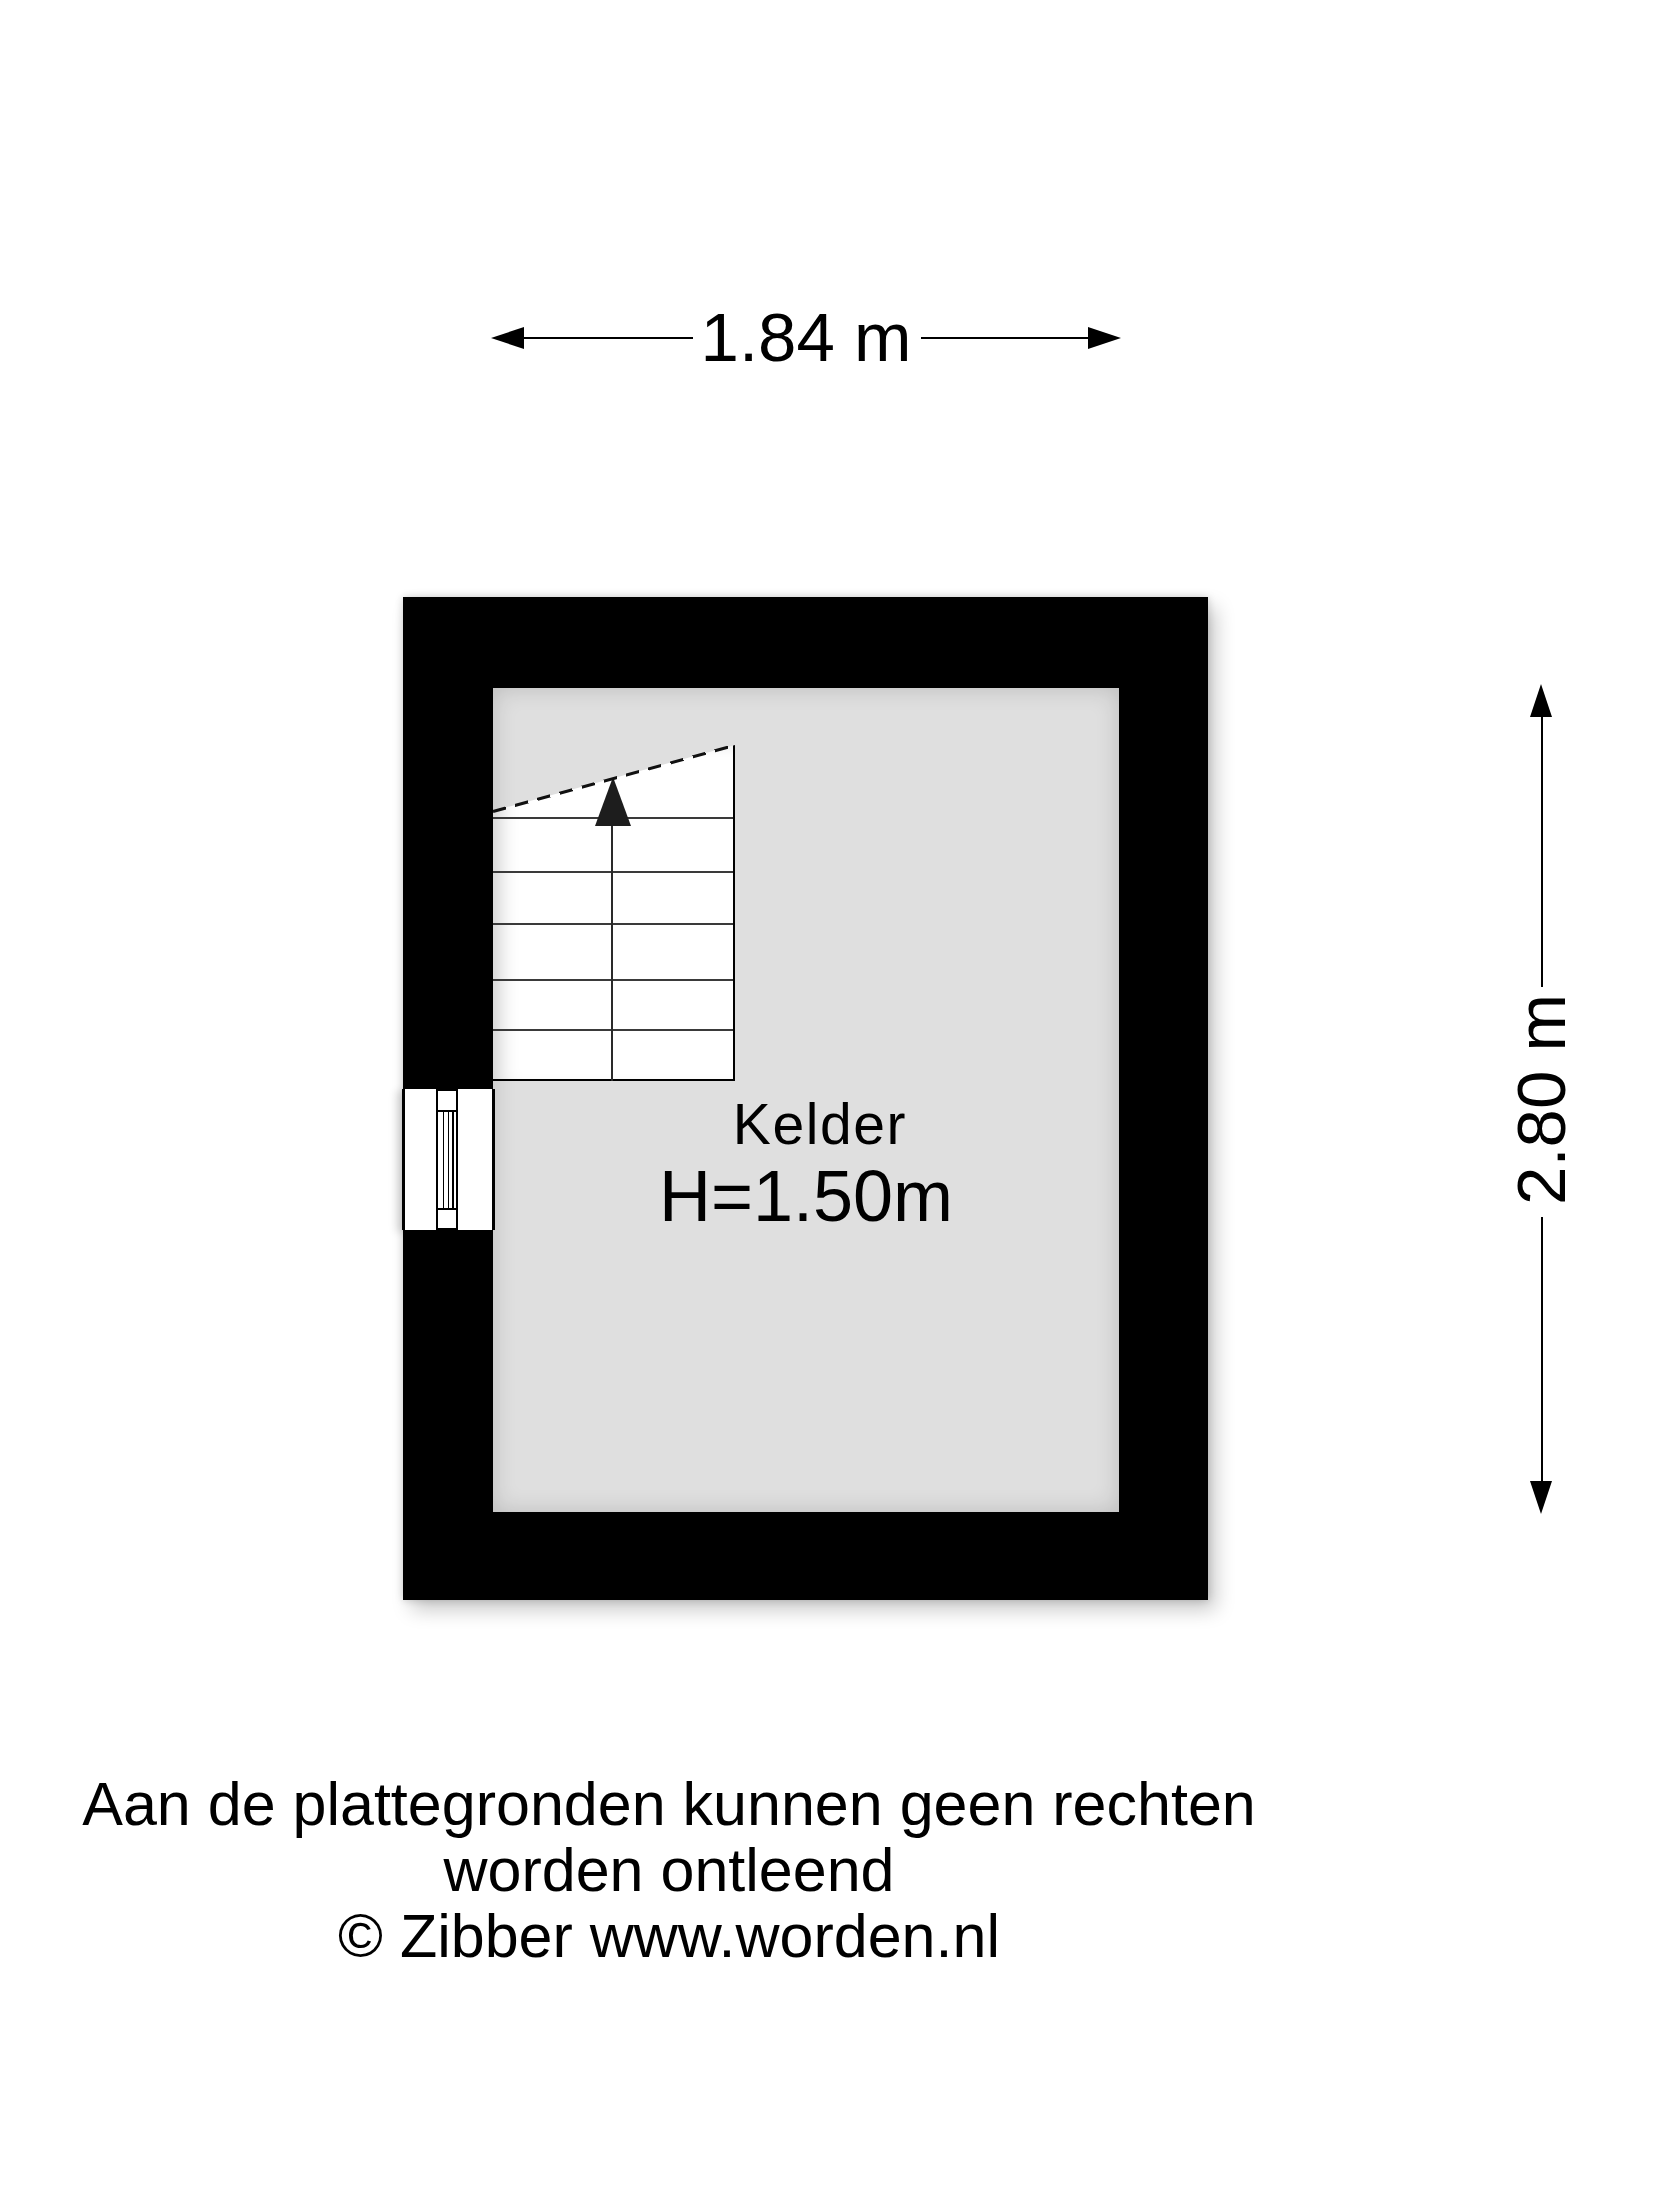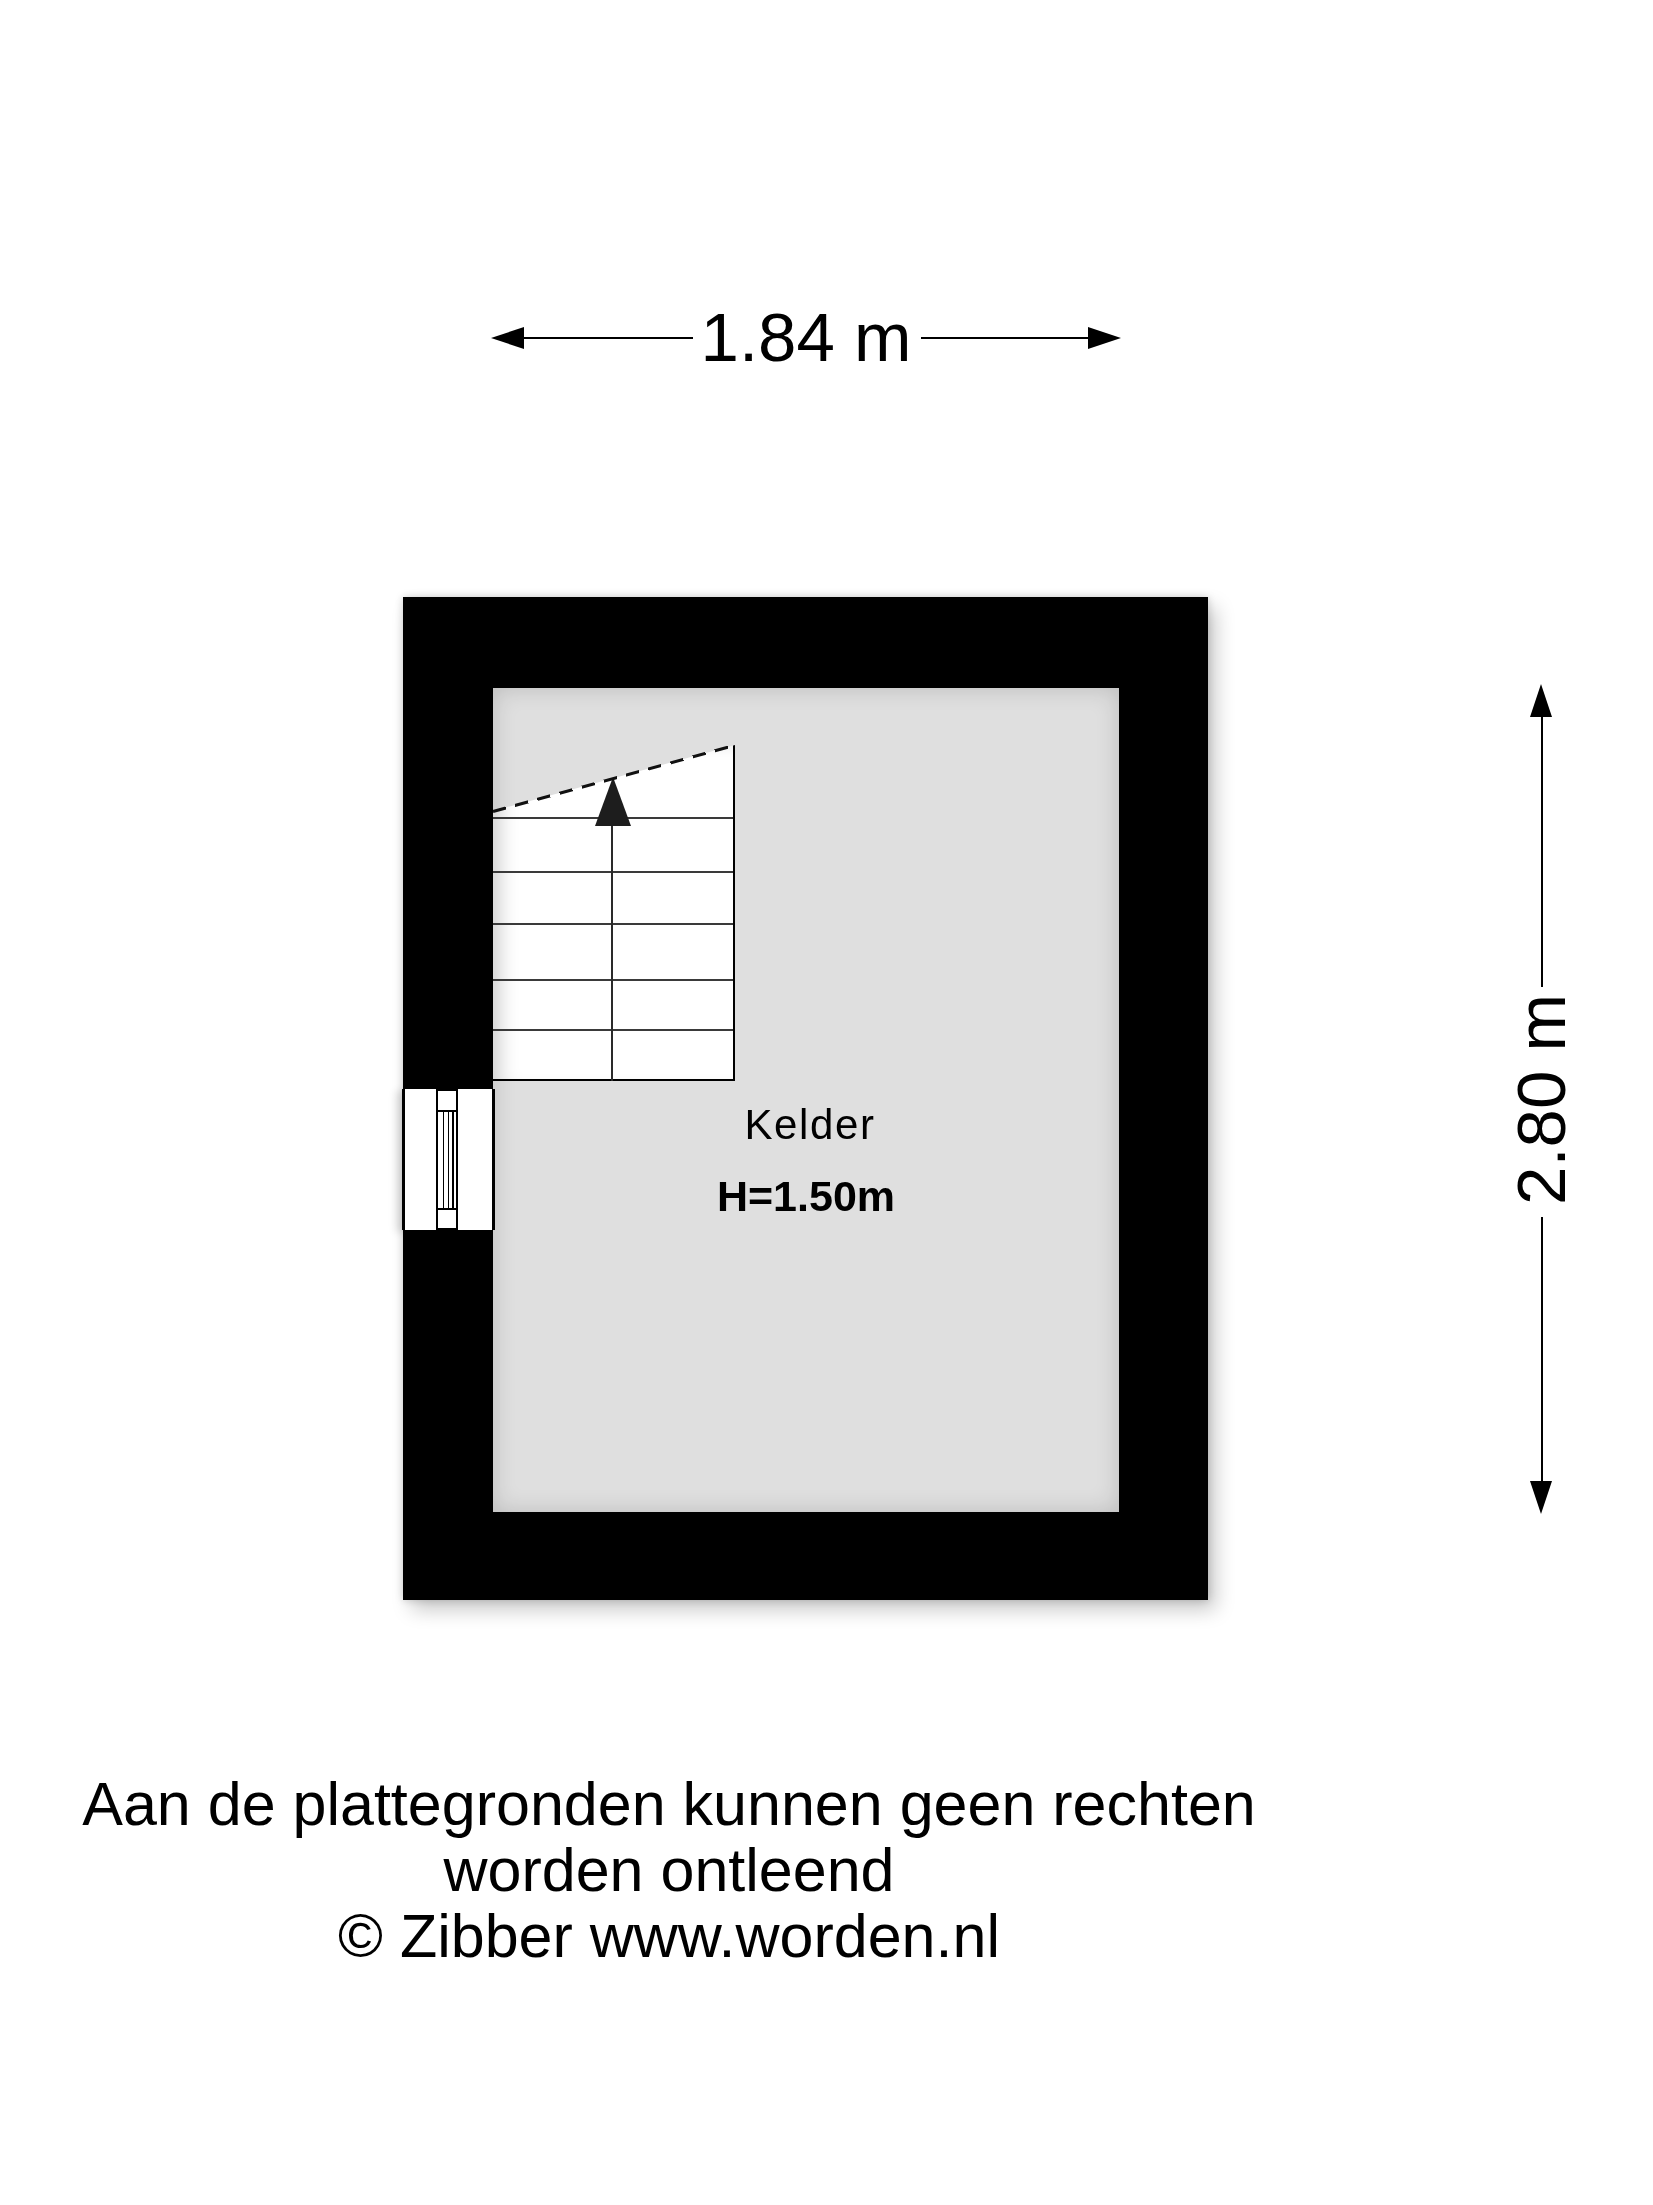--- a/index.html
+++ b/index.html
@@ -75,24 +75,24 @@
     box-shadow:-6.3px 1.6px 7.9px rgba(0,0,0,0.12);
   }
   .win-edge{position:absolute;top:0;width:2.4px;height:100%;background:var(--line);}
   .win-frame{
     position:absolute;left:34px;top:0;width:22px;height:100%;
     box-sizing:border-box;border:2.4px solid var(--line);background:#fff;
   }
   .win-div{position:absolute;left:0;width:100%;height:2.4px;background:var(--line);}
   .win-glz{position:absolute;top:21px;width:1.6px;height:96px;background:var(--line);}
 
-  .room-label{position:absolute;left:94px;width:626px;text-align:center;
-    font-size:42px;line-height:57px;letter-spacing:1.6px;white-space:nowrap;}
+  .room-label{position:absolute;left:104px;width:626px;text-align:center;
+    font-size:57px;line-height:57px;letter-spacing:1.6px;white-space:nowrap;}
   .ceil-label{position:absolute;left:90px;width:626px;text-align:center;
-    font-size:43px;line-height:60px;white-space:nowrap;font-weight:bold;}
+    font-size:72px;line-height:60px;white-space:nowrap;}
 
   
   .footer{position:absolute;left:0;top:1771px;width:1338px;text-align:center;
     font-size:61px;line-height:66px;}
 </style>
 </head>
 <body>
 
 <div class="canvas">
 

